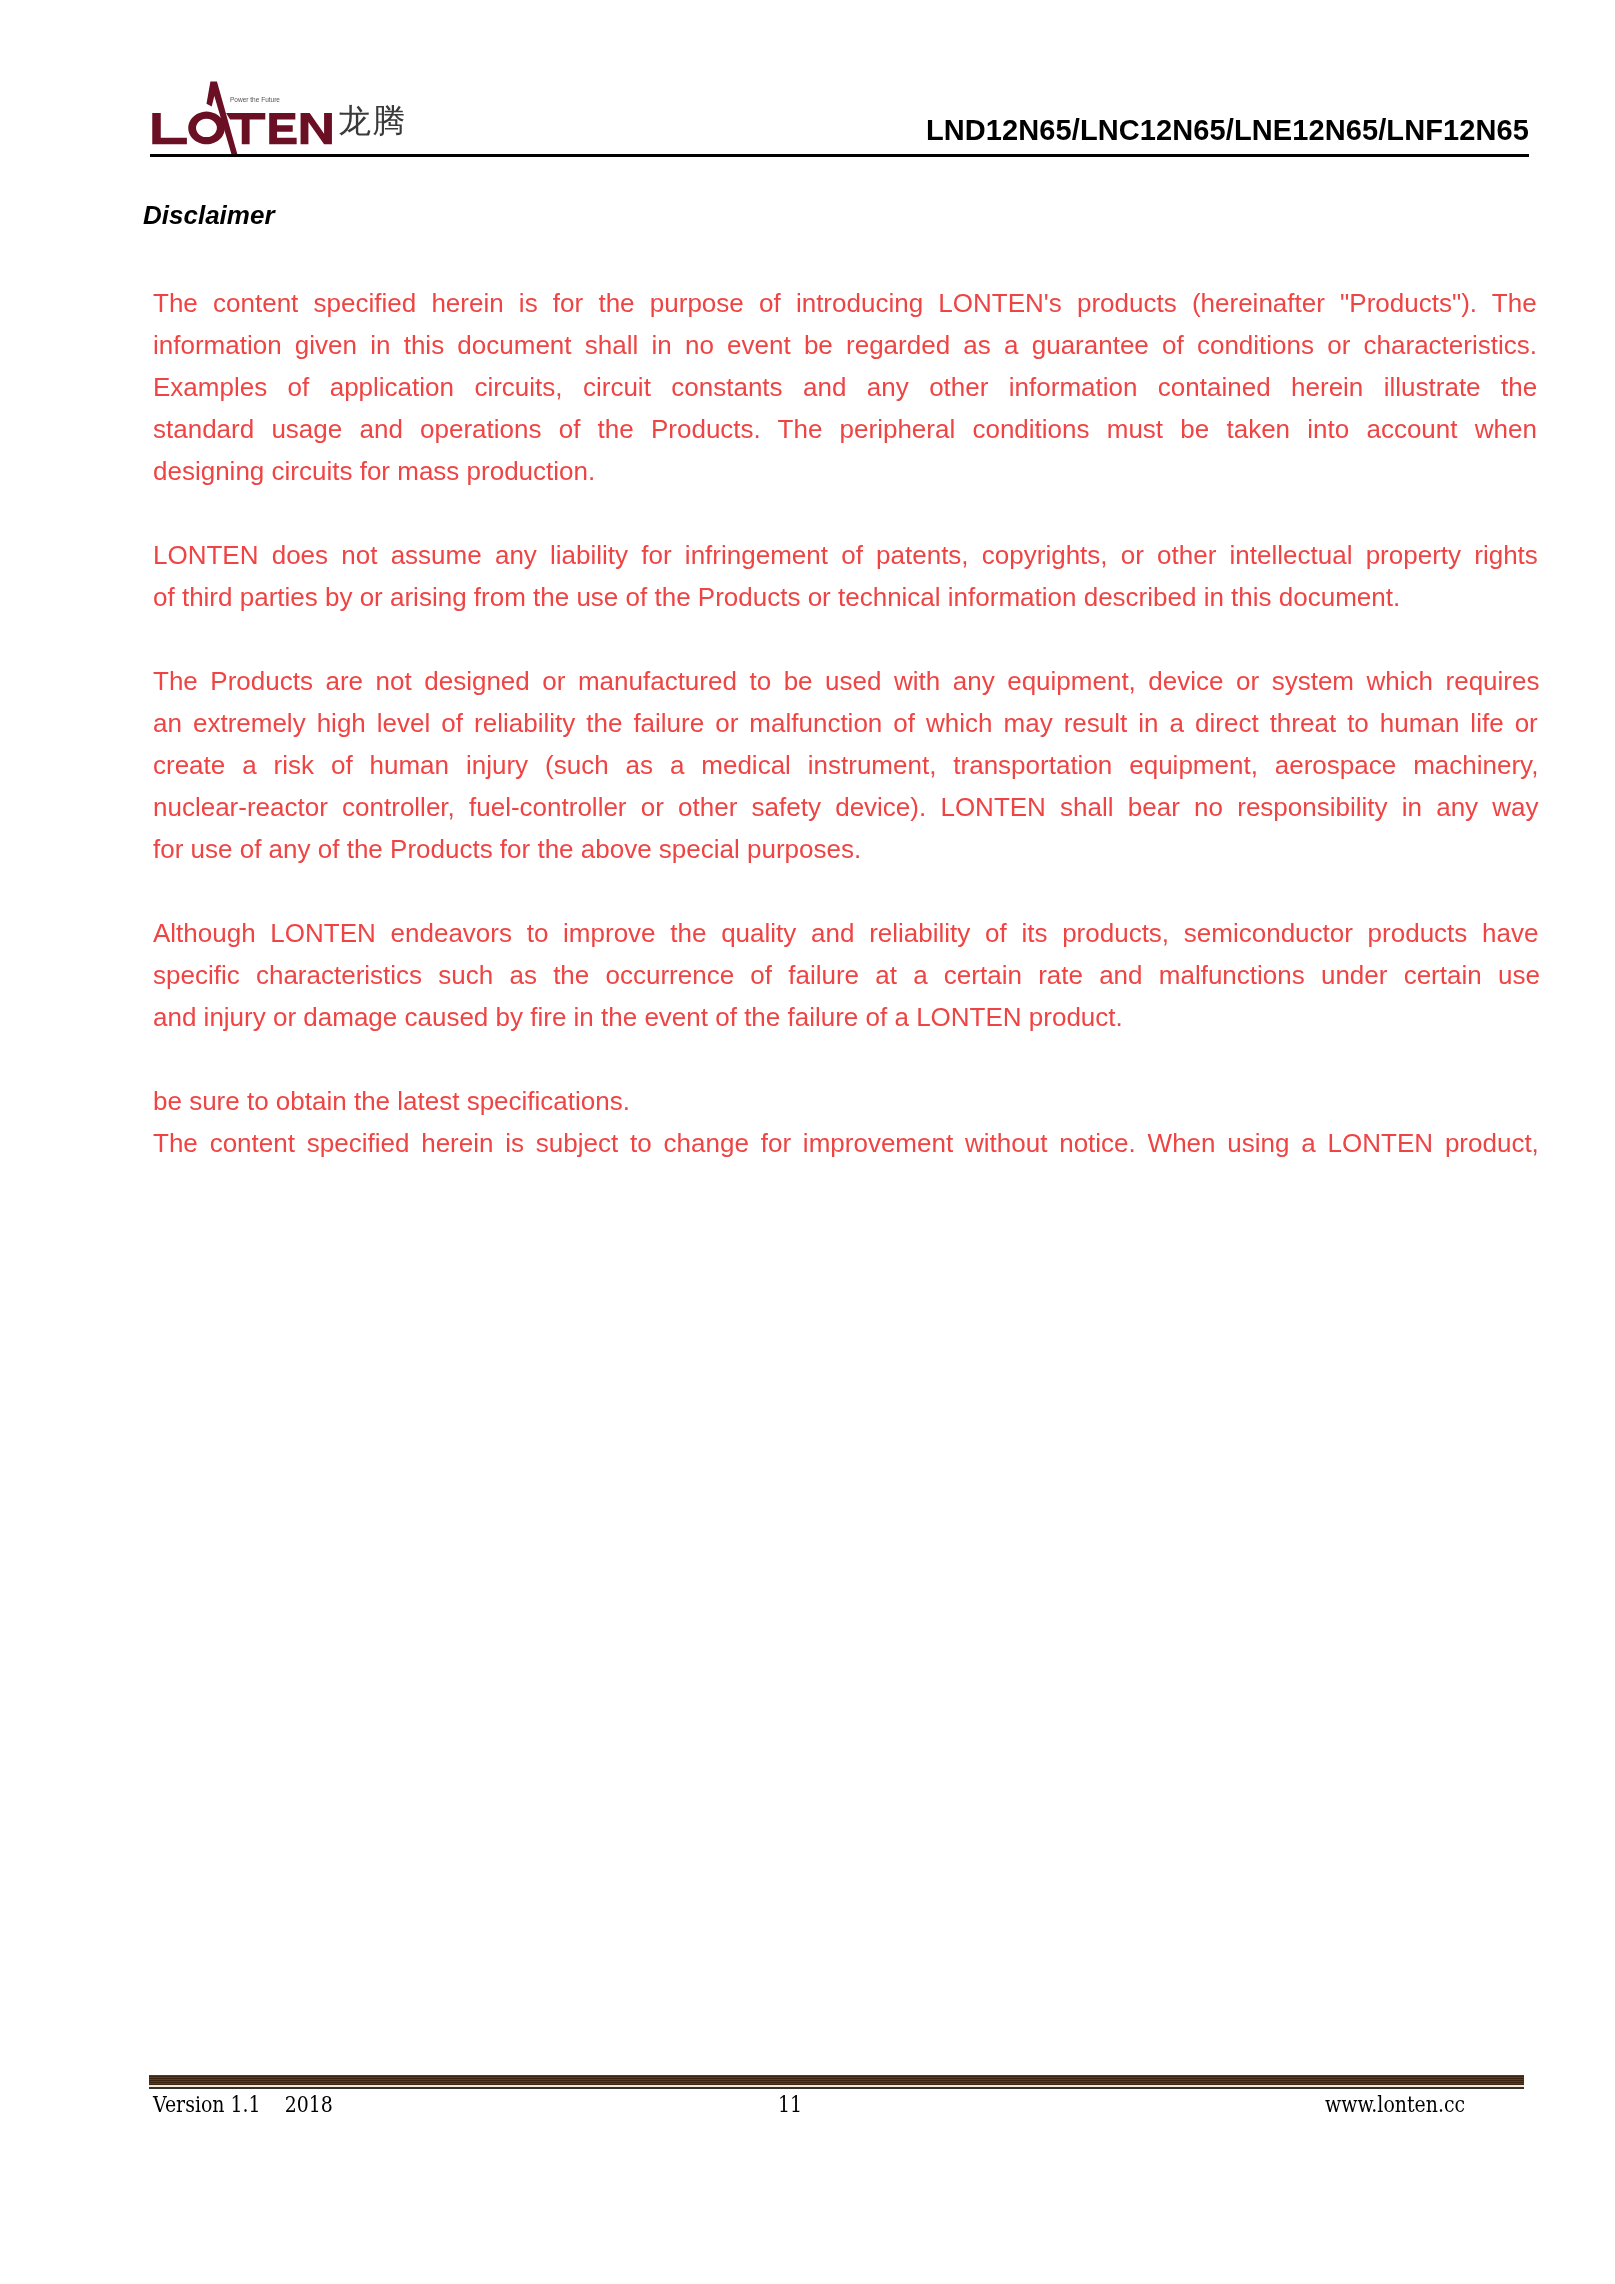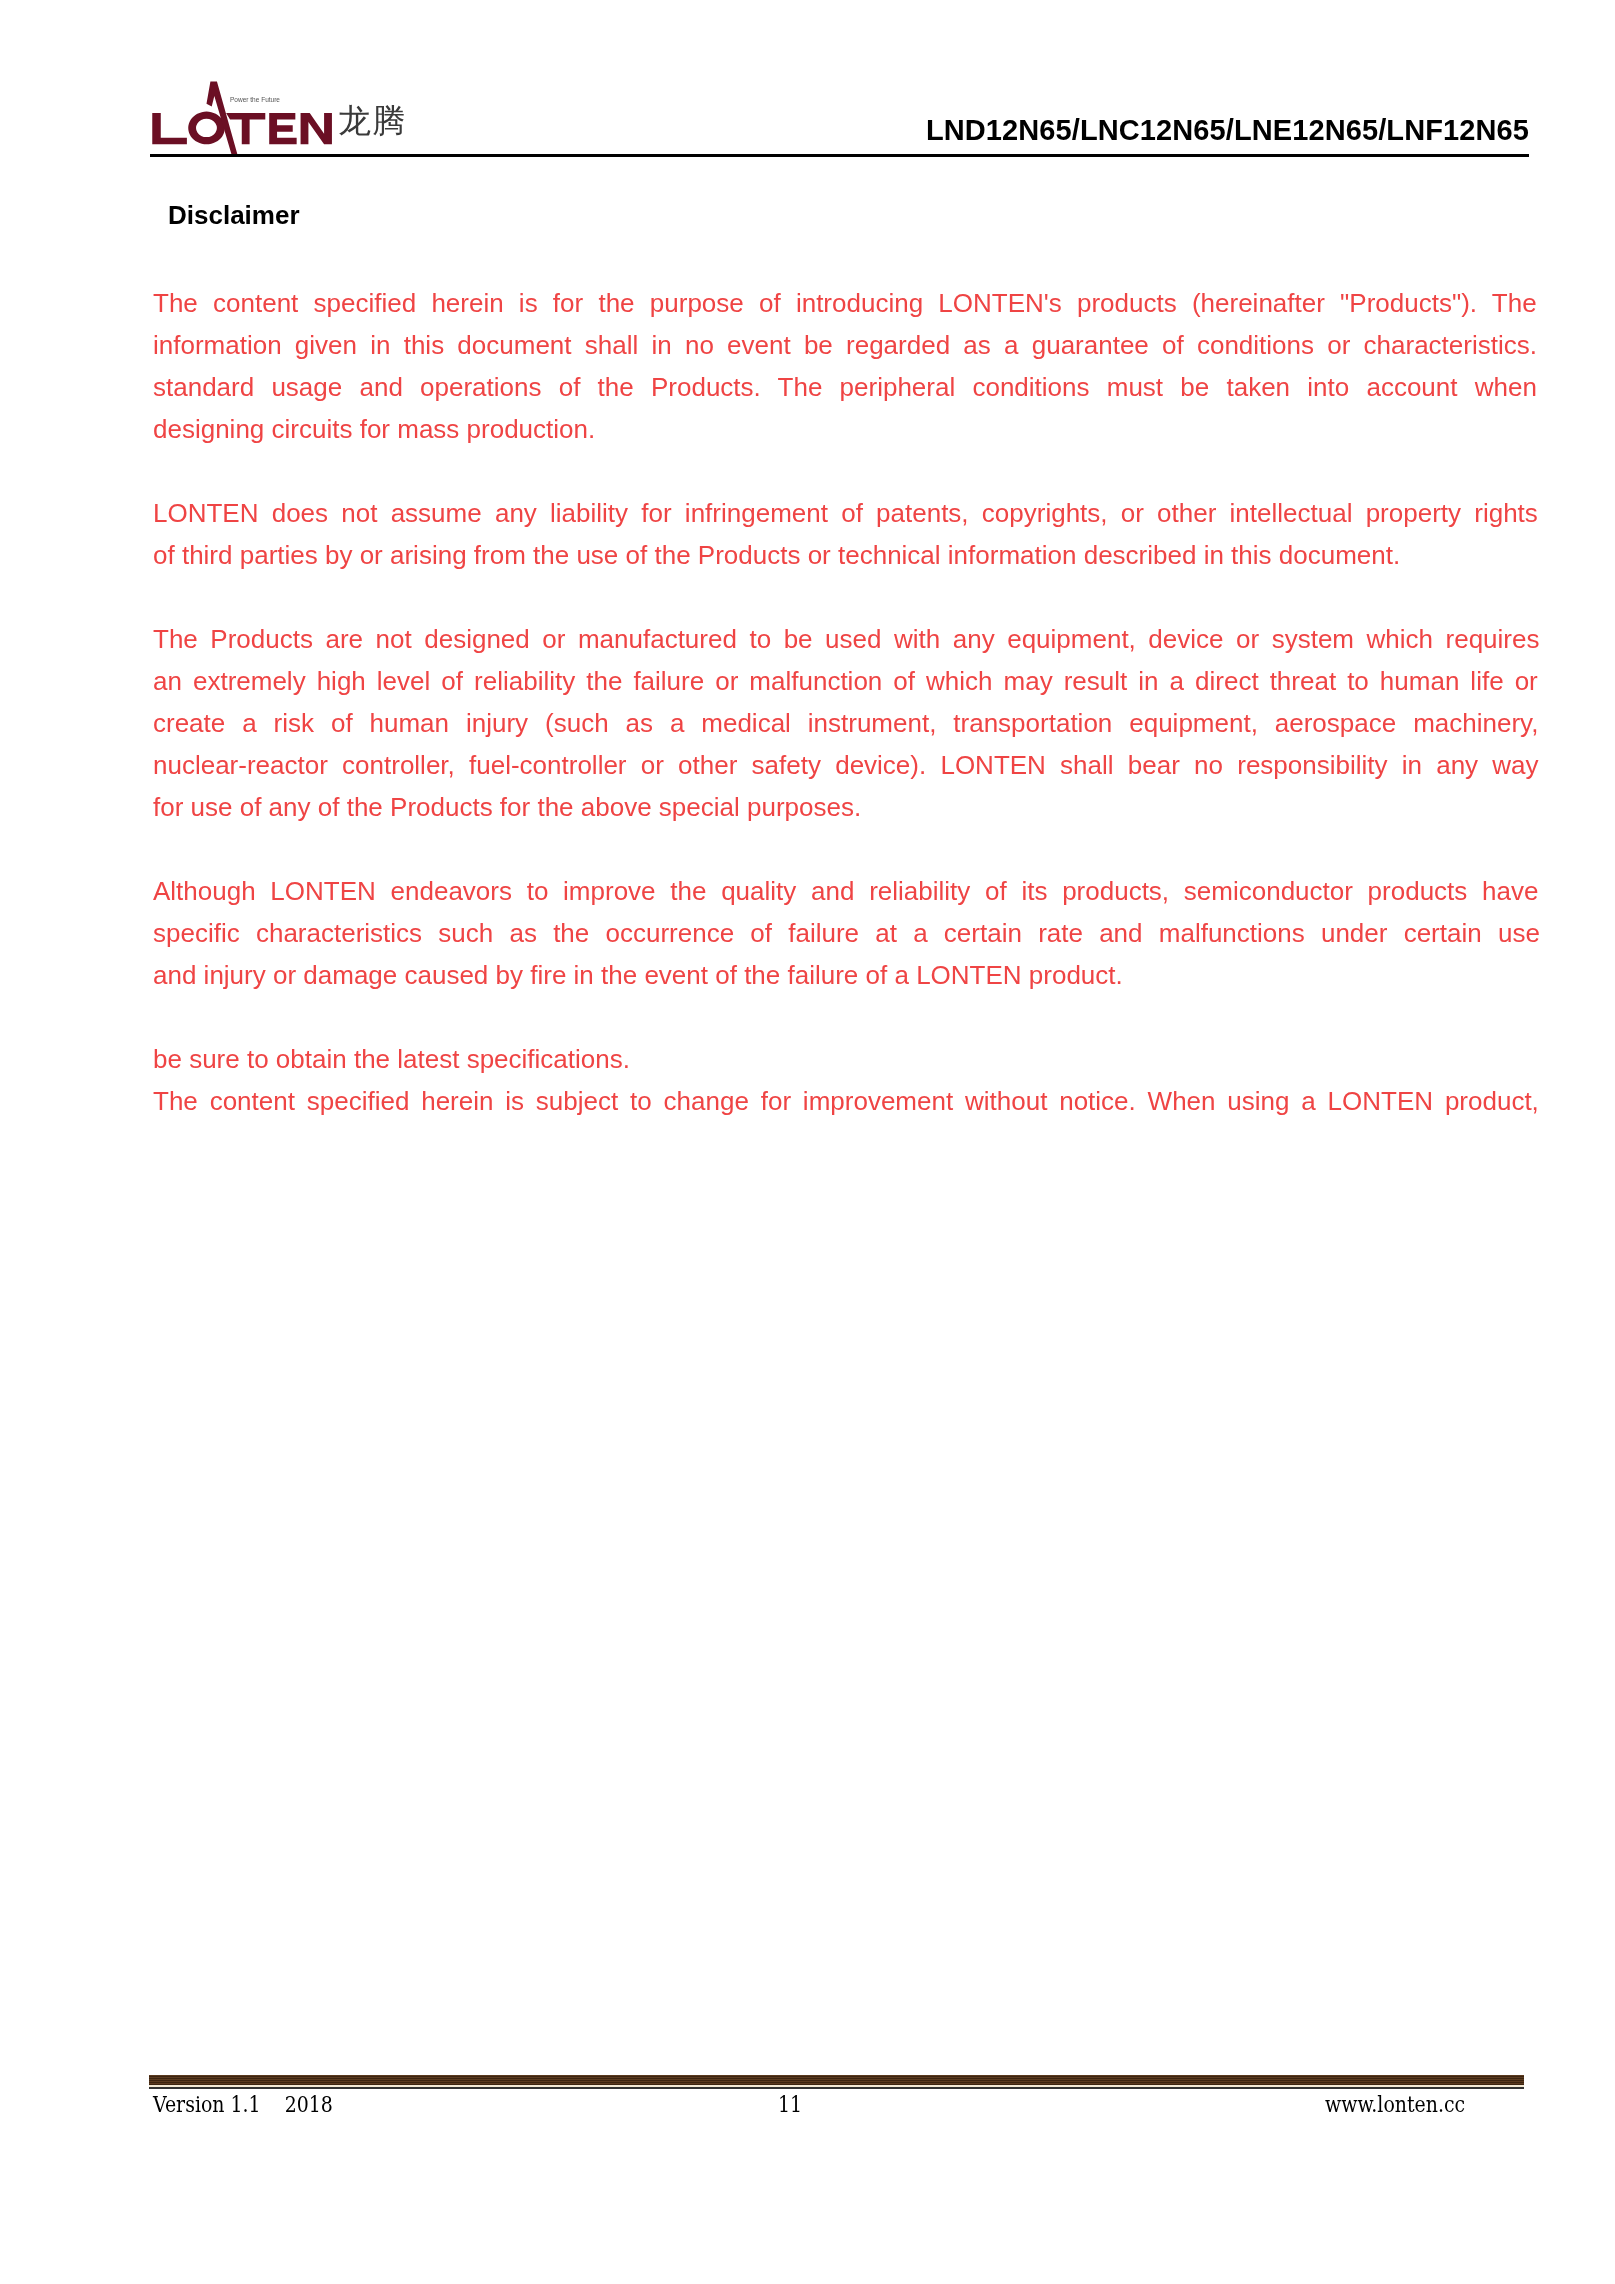--- a/index.html
+++ b/index.html
@@ -18,23 +18,23 @@
     position: absolute; right: 87px; top: 116px;
     font-family: "Liberation Sans", sans-serif; font-weight: bold;
     font-size: 29px; color: #000; line-height: 1; letter-spacing: 0.1px;
   }
   .header-rule {
     position: absolute; left: 150px; top: 154px; width: 1379px; height: 2.6px; background: #000;
   }
 
   
   .heading {
-    position: absolute; left: 168px; top: 202px;
+    position: absolute; left: 143px; top: 202px;
     font-family: "Liberation Sans", sans-serif; font-weight: bold;
-    font-size: 26px; color: #000; line-height: 1;
+    font-size: 26px; color: #000; line-height: 1; font-style: italic;
   }
   .content {
     position: absolute; left: 153px; top: 282px; width: 1373px;
     font-family: "Liberation Sans", sans-serif; font-size: 26px; color: #ef4444;
     line-height: 42px; text-align: justify;
   }
   .para { margin: 0 0 42px 0; }
   .line { display: block; text-align: justify; text-align-last: justify; white-space: nowrap; overflow: visible; }
   .line.last { text-align-last: left; }
 
@@ -82,20 +82,21 @@
 
   <div class="doc-title">LND12N65/LNC12N65/LNE12N65/LNF12N65</div>
   <div class="header-rule"></div>
 
   <div class="heading">Disclaimer</div>
 
   <div class="content" id="content">
       <div class="para">
         <span class="line" style="white-space: nowrap; display: block; word-spacing: 8px;">The content specified herein is for the purpose of introducing LONTEN's products (hereinafter "Products"). The</span>
         <span class="line" style="white-space: nowrap; display: block; word-spacing: 6px;">information given in this document shall in no event be regarded as a guarantee of conditions or characteristics.</span>
+        <span class="line" style="white-space: nowrap; display: block; word-spacing: 13.2px;">Examples of application circuits, circuit constants and any other information contained herein illustrate the</span>
         <span class="line" style="white-space: nowrap; display: block; word-spacing: 10px;">standard usage and operations of the Products. The peripheral conditions must be taken into account when</span>
         <span class="line last">designing circuits for mass production.</span>
       </div>
       <div class="para">
         <span class="line" style="white-space: nowrap; display: block; word-spacing: 6px;">LONTEN does not assume any liability for infringement of patents, copyrights, or other intellectual property rights</span>
         <span class="line last">of third parties by or arising from the use of the Products or technical information described in this document.</span>
       </div>
       <div class="para">
         <span class="line" style="white-space: nowrap; display: block; word-spacing: 5.3px; margin-top: 34px;">The Products are not designed or manufactured to be used with any equipment, device or system which requires</span>
         <span class="line" style="white-space: nowrap; display: block; word-spacing: 3.8px;">an extremely high level of reliability the failure or malfunction of which may result in a direct threat to human life or</span>

